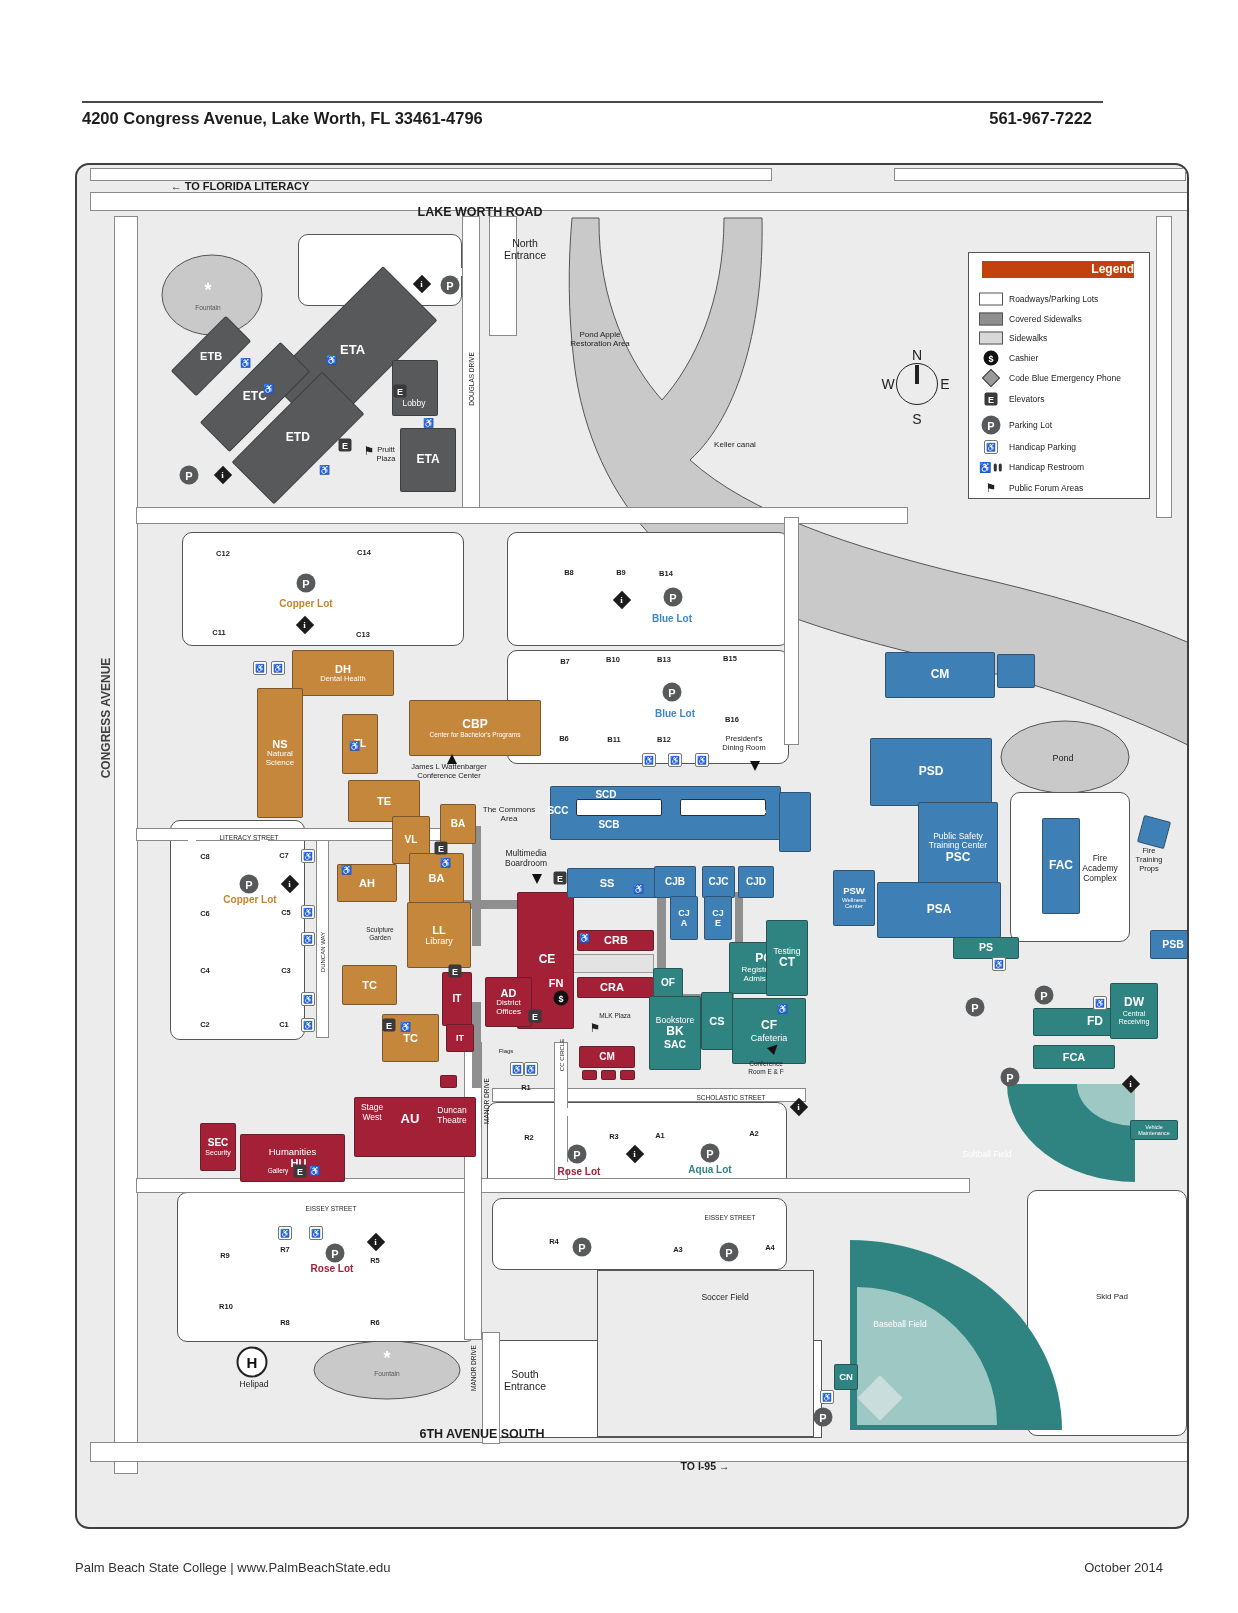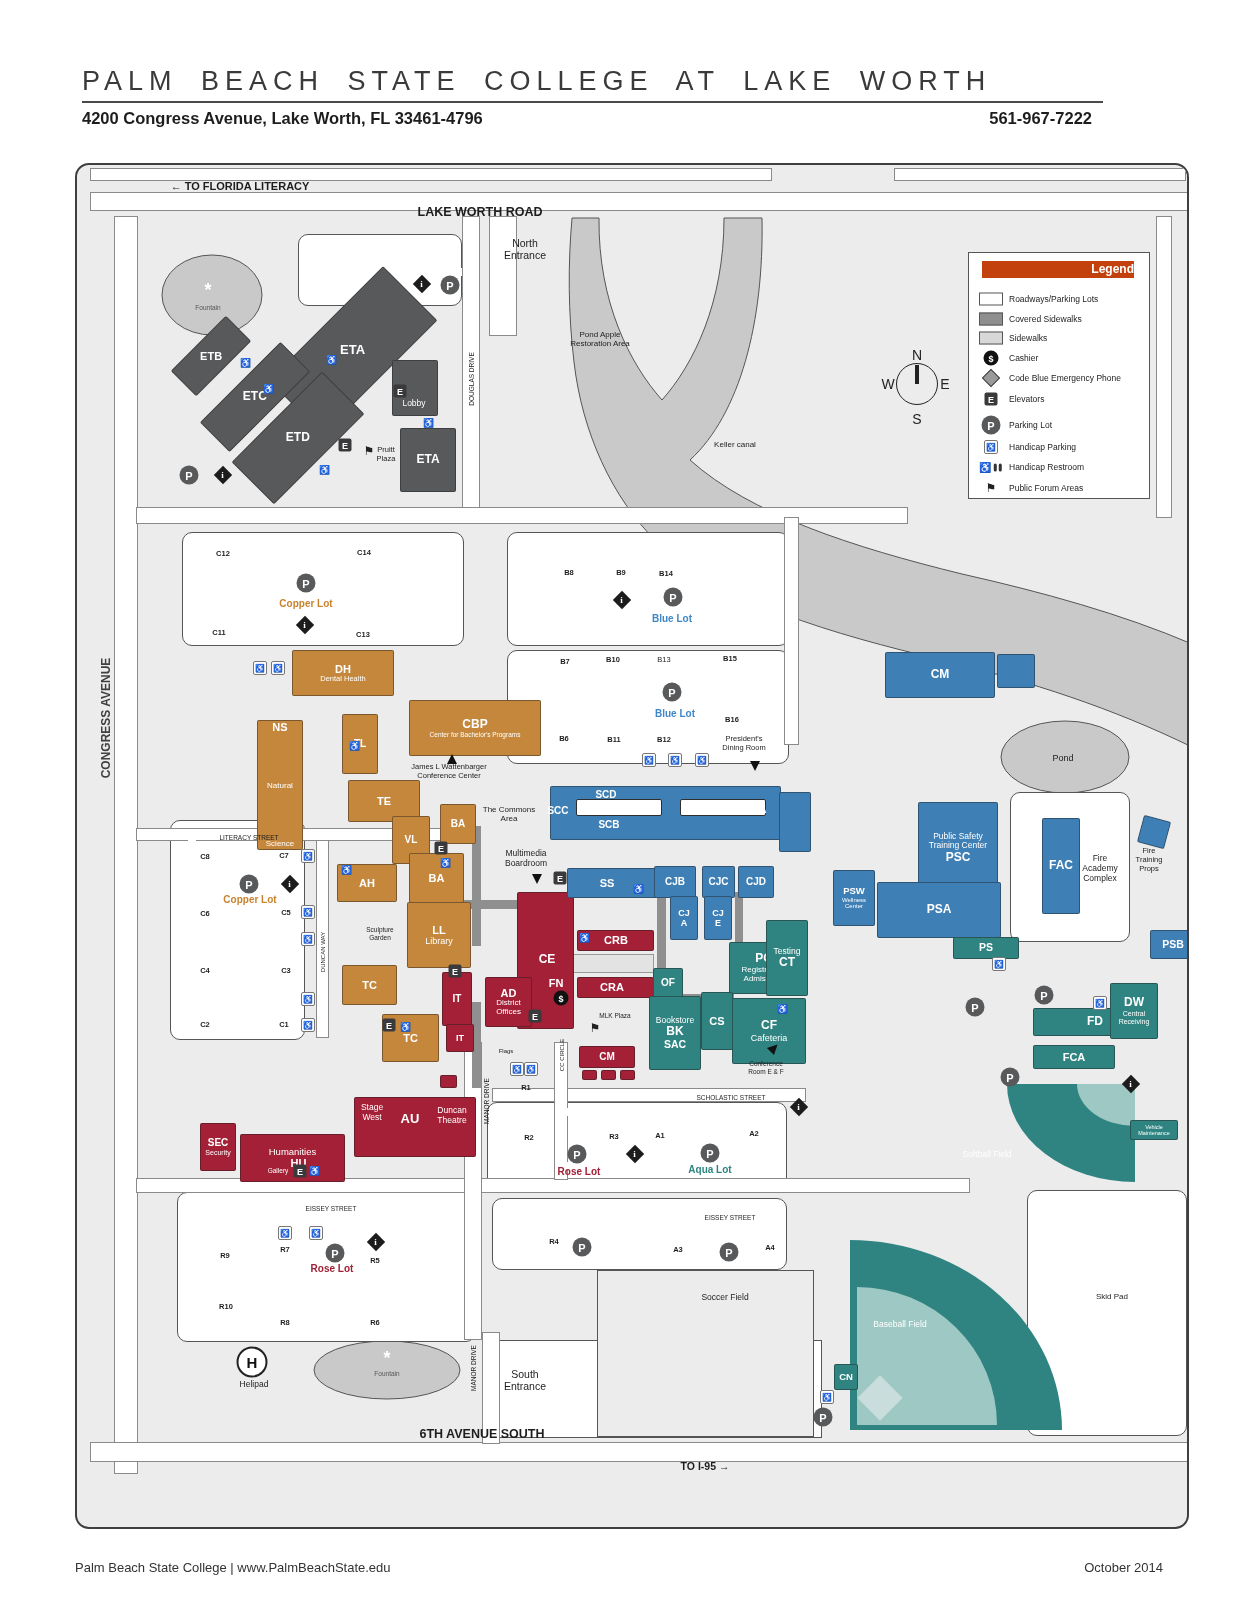--- a/index.html
+++ b/index.html
@@ -59,21 +59,20 @@
   #softball-inner{left:1000px;top:919px;width:58px;height:42px;background:#9EC8C4;border-bottom-left-radius:100% 100%;z-index:3;}
   #baseball-outer{left:773px;top:1075px;width:212px;height:190px;background:#2F8481;border-top-right-radius:100% 100%;z-index:3;}
   #baseball-inner{left:780px;top:1122px;width:140px;height:138px;background:#9EC8C4;border-top-right-radius:100% 100%;z-index:3;}
   #baseball-diamond{left:787px;top:1217px;width:32px;height:32px;background:#C9DEDC;transform:rotate(45deg);z-index:3;}
 </style>
 </head>
 <body>
 
 <div id="page">
 
-  <div id="title">PALM BEACH STATE COLLEGE AT LAKE WORTH</div>
   <div id="title-rule"></div>
   <div id="address">4200 Congress Avenue, Lake Worth, FL 33461-4796</div>
   <div id="phone">561-967-7222</div>
 
   <div id="map-canvas">
 
     <svg class="watersvg" style="left:0;top:0;" width="1110" height="1362" viewBox="0 0 1110 1362">
       <g transform="translate(-75,-163)">
         <path d="M597,216 C596,300 628,362 660,398 C692,362 722,300 722,216 L760,216 C762,320 738,412 688,458 C748,512 850,545 960,572 C1040,590 1120,612 1190,642 L1190,745 C1110,706 1030,680 940,658 C830,632 720,600 655,540 C610,496 580,430 572,360 C566,310 566,262 570,216 Z" fill="#C9C9C9" stroke="#555" stroke-width="1"></path>
         <ellipse cx="1063" cy="755" rx="64" ry="36" fill="#C9C9C9" stroke="#555" stroke-width="1"></ellipse>
@@ -222,21 +221,21 @@
         <div style="font-size: 11px; font-weight: 700;">DH</div>
         <div style="font-size: 7.5px; font-weight: 400;">Dental Health</div>
       </div>
       <div class="bld c-orange" style="left: 265px; top: 549px; width: 34px; height: 58px;">
         <div style="font-size: 10px; font-weight: 700;">TL</div>
       </div>
       <div class="bld c-orange" style="left: 332px; top: 535px; width: 130px; height: 54px;">
         <div style="font-size: 12px; font-weight: 700;">CBP</div>
         <div style="font-size: 6.5px; font-weight: 400;">Center for Bachelor's Programs</div>
       </div>
-      <div class="bld c-orange" style="left: 180px; top: 555px; width: 44px; height: 128px; justify-content: space-between;">
+      <div class="bld c-orange" style="left: 180px; top: 523px; width: 44px; height: 128px;">
         <div style="font-size: 11px; font-weight: 700;">NS</div>
         <div style="font-size: 8px; font-weight: 400;">Natural</div>
         <div style="font-size: 8px; font-weight: 400;">Science</div>
       </div>
       <div class="bld c-orange" style="left: 271px; top: 615px; width: 70px; height: 40px;">
         <div style="font-size: 11px; font-weight: 700;">TE</div>
       </div>
       <div class="bld c-orange" style="left: 315px; top: 651px; width: 36px; height: 46px;">
         <div style="font-size: 10px; font-weight: 700;">VL</div>
       </div>
@@ -308,20 +307,23 @@
         <div style="font-size: 9px; font-weight: 700;">A</div>
       </div>
       <div class="bld c-blue" style="left: 627px; top: 731px; width: 26px; height: 42px;">
         <div style="font-size: 9px; font-weight: 700;">CJ</div>
         <div style="font-size: 9px; font-weight: 700;">E</div>
       </div>
       <div class="bld c-blue" style="left: 808px; top: 487px; width: 108px; height: 44px;">
         <div style="font-size: 12px; font-weight: 700;">CM</div>
       </div>
       <div class="bld c-blue" style="left: 920px; top: 489px; width: 36px; height: 32px;"></div>
+      <div class="bld c-blue" style="left: 793px; top: 573px; width: 120px; height: 66px;">
+        <div style="font-size: 12px; font-weight: 700;">PSD</div>
+      </div>
       <div class="bld c-blue" style="left: 841px; top: 637px; width: 78px; height: 90px;">
         <div style="font-size: 8.5px; font-weight: 400;">Public Safety</div>
         <div style="font-size: 8.5px; font-weight: 400;">Training Center</div>
         <div style="font-size: 5px; font-weight: 400;"> </div>
         <div style="font-size: 12px; font-weight: 700;">PSC</div>
       </div>
       <div class="bld c-blue" style="left: 800px; top: 717px; width: 122px; height: 54px;">
         <div style="font-size: 12px; font-weight: 700;">PSA</div>
       </div>
       <div class="bld c-blue" style="left: 756px; top: 705px; width: 40px; height: 54px;">
@@ -458,21 +460,21 @@
       <div class="lbl" style="left: 633px; top: 1005px; font-size: 10px; font-weight: 700; color: rgb(47, 132, 129);">Aqua Lot</div>
       <div class="lbl" style="left: 146px; top: 389px; font-size: 7.5px; font-weight: 700; color: rgb(29, 29, 29);">C12</div>
       <div class="lbl" style="left: 287px; top: 388px; font-size: 7.5px; font-weight: 700; color: rgb(29, 29, 29);">C14</div>
       <div class="lbl" style="left: 142px; top: 468px; font-size: 7.5px; font-weight: 700; color: rgb(29, 29, 29);">C11</div>
       <div class="lbl" style="left: 286px; top: 470px; font-size: 7.5px; font-weight: 700; color: rgb(29, 29, 29);">C13</div>
       <div class="lbl" style="left: 492px; top: 408px; font-size: 7.5px; font-weight: 700; color: rgb(29, 29, 29);">B8</div>
       <div class="lbl" style="left: 544px; top: 408px; font-size: 7.5px; font-weight: 700; color: rgb(29, 29, 29);">B9</div>
       <div class="lbl" style="left: 589px; top: 409px; font-size: 7.5px; font-weight: 700; color: rgb(29, 29, 29);">B14</div>
       <div class="lbl" style="left: 488px; top: 497px; font-size: 7.5px; font-weight: 700; color: rgb(29, 29, 29);">B7</div>
       <div class="lbl" style="left: 536px; top: 495px; font-size: 7.5px; font-weight: 700; color: rgb(29, 29, 29);">B10</div>
-      <div class="lbl" style="left: 587px; top: 495px; font-size: 7.5px; font-weight: 400; color: rgb(29, 29, 29);">B13</div>
+      <div class="lbl" style="left: 587px; top: 495px; font-size: 7.5px; font-weight: 700; color: rgb(29, 29, 29);">B13</div>
       <div class="lbl" style="left: 653px; top: 494px; font-size: 7.5px; font-weight: 700; color: rgb(29, 29, 29);">B15</div>
       <div class="lbl" style="left: 655px; top: 555px; font-size: 7.5px; font-weight: 700; color: rgb(29, 29, 29);">B16</div>
       <div class="lbl" style="left: 487px; top: 574px; font-size: 7.5px; font-weight: 700; color: rgb(29, 29, 29);">B6</div>
       <div class="lbl" style="left: 537px; top: 575px; font-size: 7.5px; font-weight: 700; color: rgb(29, 29, 29);">B11</div>
       <div class="lbl" style="left: 587px; top: 575px; font-size: 7.5px; font-weight: 700; color: rgb(29, 29, 29);">B12</div>
       <div class="lbl" style="left: 128px; top: 692px; font-size: 7.5px; font-weight: 700; color: rgb(29, 29, 29);">C8</div>
       <div class="lbl" style="left: 207px; top: 691px; font-size: 7.5px; font-weight: 700; color: rgb(29, 29, 29);">C7</div>
       <div class="lbl" style="left: 128px; top: 749px; font-size: 7.5px; font-weight: 700; color: rgb(29, 29, 29);">C6</div>
       <div class="lbl" style="left: 209px; top: 748px; font-size: 7.5px; font-weight: 700; color: rgb(29, 29, 29);">C5</div>
       <div class="lbl" style="left: 128px; top: 806px; font-size: 7.5px; font-weight: 700; color: rgb(29, 29, 29);">C4</div>

